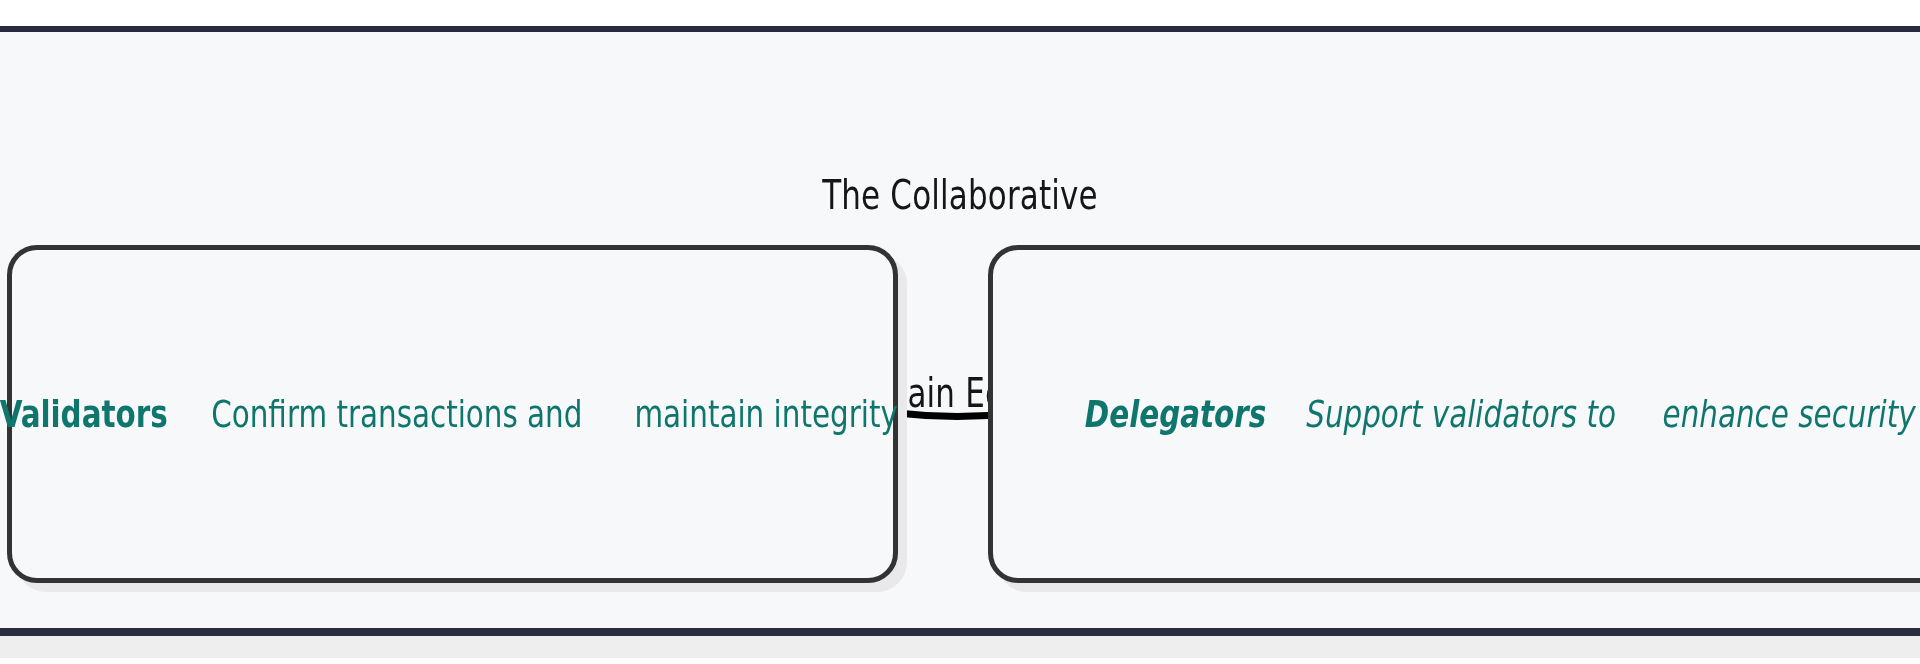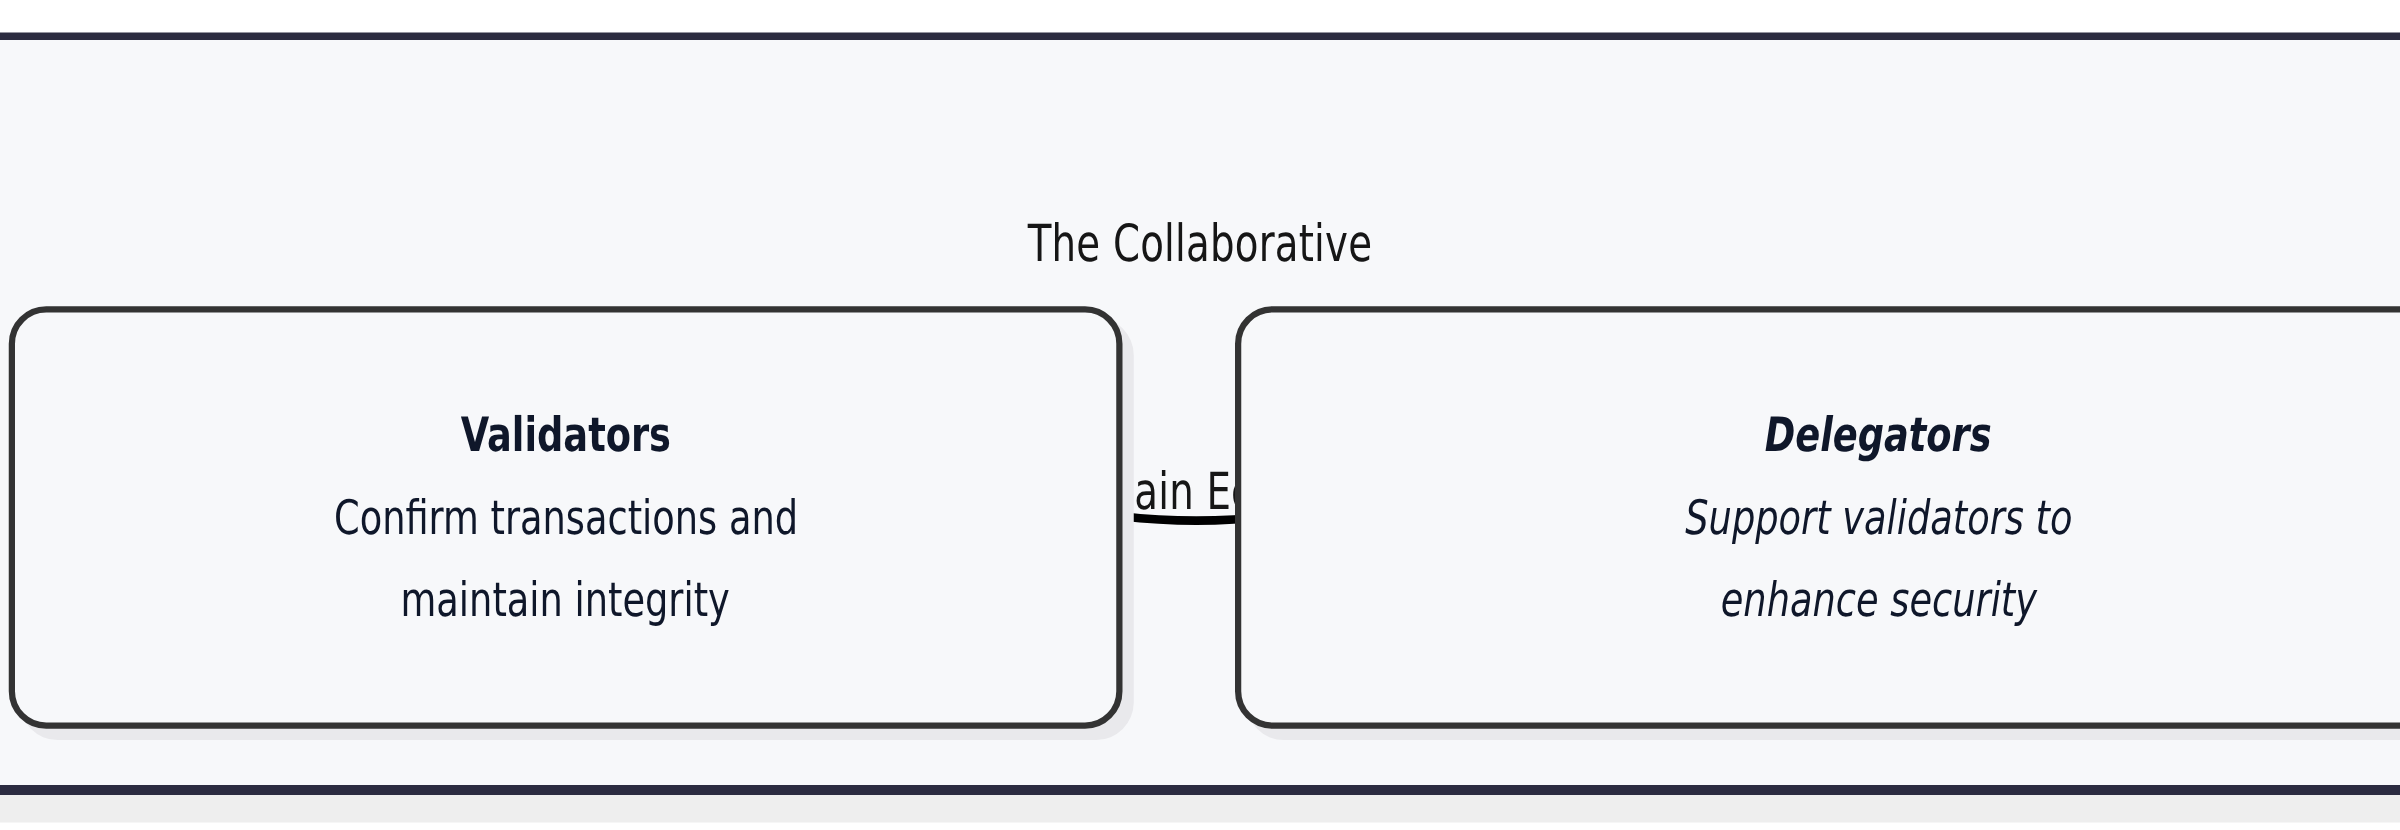--- a/index.html
+++ b/index.html
@@ -83,25 +83,24 @@
   .node-validators  { left: 7px;    width: 891px; }
   .node-delegators  { left: 988px; width: 1030px; font-style: italic; }
 
   .node-body {
     position: absolute;
     left: 0;
     right: 0;
     top: 0;
     height: 100%;
     display: flex;
-    flex-direction: column;
     align-items: center;
     justify-content: center;
     text-align: center;
-    color: #0f172a;
+    color: #0f766e;
     font-family: "DejaVu Sans Condensed", "Liberation Sans Narrow", "Liberation Sans", sans-serif;
   }
 
   .node-heading {
     font-size: 38px;
     font-weight: 700;
     line-height: 66px;
     transform: scaleX(0.86);
     white-space: pre;
   }

